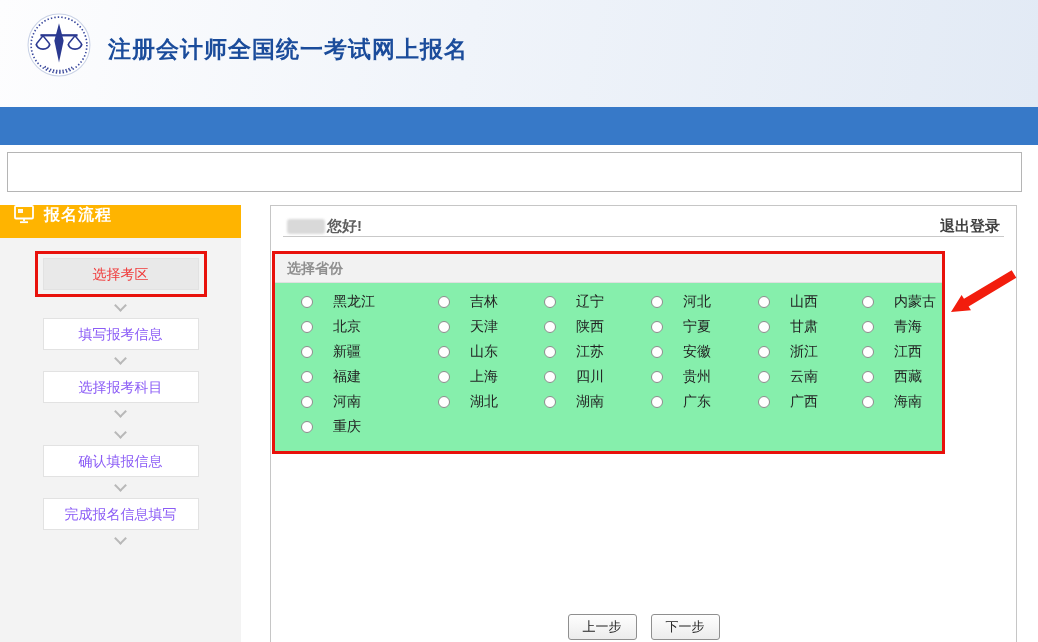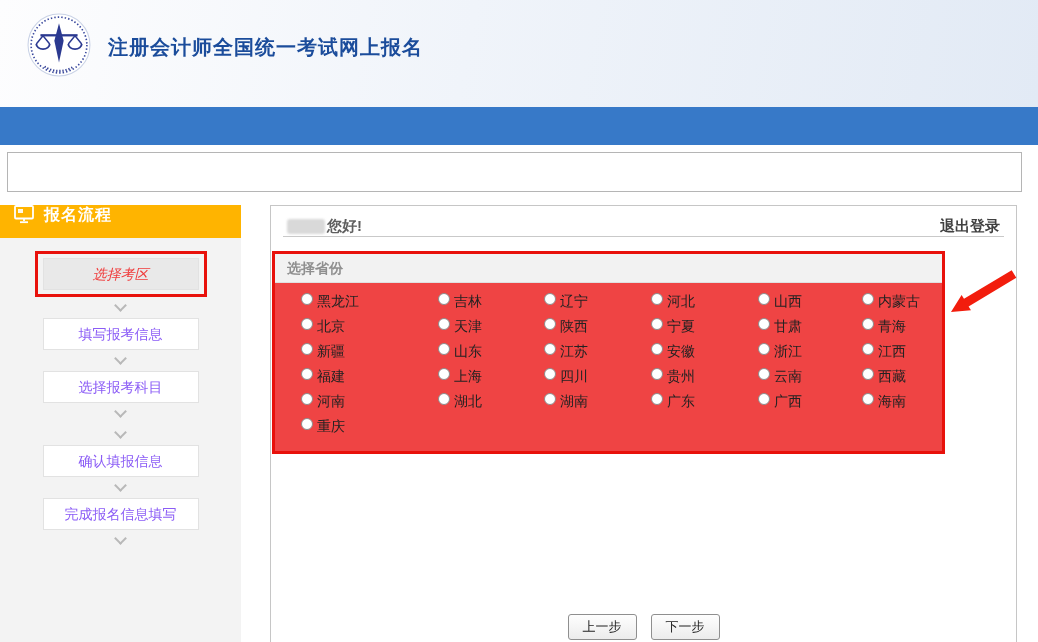--- a/index.html
+++ b/index.html
@@ -18,21 +18,21 @@
     background:#ffffff;
   }
   
   .site-header{
     position:absolute;left:0;top:0;width:1038px;height:107px;
     background:linear-gradient(100deg,#fdfdfe 0%,#f0f4fa 45%,#e2eaf5 100%);
   }
   .logo{position:absolute;left:27px;top:13px;width:64px;height:64px;}
   .site-title{
     position:absolute;left:108px;top:34px;
-    font-size:20px;font-weight:bold;color:var(--title-blue);
+    font-size:23px;font-weight:bold;color:var(--title-blue);
     letter-spacing:1px;
   }
   .blue-bar{
     position:absolute;left:0;top:107px;width:1038px;height:38px;
     background:var(--accent-blue);
   }
   .notice-box{
     position:absolute;left:7px;top:152px;width:1015px;height:40px;
     background:#fff;border:1px solid #b5b5b5;
   }
@@ -46,21 +46,21 @@
     display:flex;gap:10px;padding-left:14px;
   }
   .sidebar-header .hd-title{color:#fff;font-size:16px;font-weight:bold;letter-spacing:1px;}
   .sidebar-steps{padding-top:13px;}
   .step-btn{
     width:156px;height:32px;line-height:30px;margin:0 auto;
     background:#fff;border:1px solid #e2e2e2;
     text-align:center;font-size:14px;color:#8b5cf6;cursor:pointer;
   }
   .step-btn.active{
-    background:#e9e9e9;border-color:#e2e2e2;color:var(--step-active-red);font-style:italic;
+    background:#e9e9e9;border-color:#e2e2e2;color:var(--step-active-red);
   }
   .step-annotated{
     width:172px;margin:0 auto;
     border:3px solid var(--annotation-red);
     padding:4px 5px;
   }
   .step-annotated .step-btn{width:156px;}
   .chevron-row{height:21px;display:flex;align-items:center;justify-content:center;}
   .chev{
     width:9px;height:9px;margin-top:-4px;
@@ -79,35 +79,35 @@
   }
   .user-redacted{
     width:38px;height:15px;background:#d9d9d9;border-radius:3px;
     filter:blur(1px);margin-right:2px;
   }
   .greet-text{font-size:15px;font-weight:bold;color:#5f5f5f;}
   .logout-link{margin-left:auto;font-size:15px;font-weight:bold;color:#404040;cursor:pointer;}
   .province-panel{
     margin:14px 71px 0 1px;
     border:3px solid var(--annotation-red);
-    background:#ef4444;
+    background:#86efac;
   }
   .province-header{
     height:29px;line-height:29px;padding-left:12px;
     background:#f2f2f2;border-bottom:1px solid #e0e0e0;
     font-size:14px;font-weight:bold;color:#8f8f8f;
   }
   .province-grid{
     padding:6px 0 12px 26px;
     display:grid;
     grid-template-columns:137px 106px 107px 107px 104px 1fr;
     grid-auto-rows:25px;
     align-items:center;
   }
-  .province-item{display:flex;gap:4px;cursor:pointer;}
+  .province-item{display:flex;align-items:center;gap:20px;cursor:pointer;}
   .radio{
     width:12px;height:12px;border:1px solid #8d8d8d;border-radius:50%;
     background:#fff;flex:none;
   }
   .province-label{font-size:14px;color:#222;}
   .btn-row{
     position:absolute;left:0;right:0;top:408px;
     display:flex;justify-content:center;gap:14px;
   }
   .std-btn{

